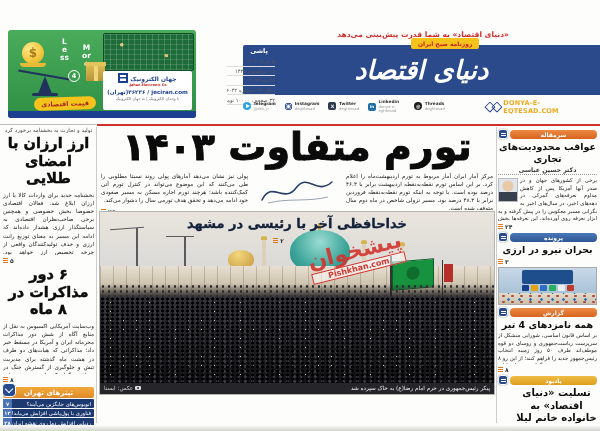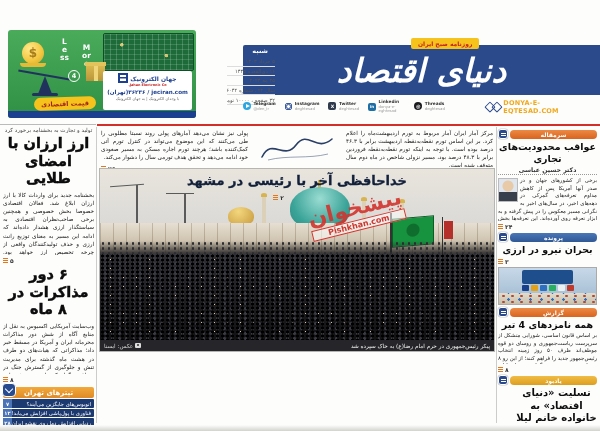--- a/index.html
+++ b/index.html
@@ -3,21 +3,21 @@
 <meta charset="utf-8">
 <style>
   html,body{margin:0;padding:0;background:#e6e6e4;}
   .paper{position:relative;width:600px;height:431px;margin:0 auto;background:#fdfdfc;
          font-family:"DejaVu Sans",sans-serif;overflow:hidden;}
   
   .slogan{position:absolute;left:318px;top:30px;width:210px;text-align:center;
           color:#cf2b28;font-size:7.5px;font-weight:bold;direction:rtl;}
   .banner{position:absolute;left:243px;top:45px;right:0;height:50px;background:#2b4a8c;border-radius:2px 0 0 2px;}
   .nameplate{width:100%;height:100%;display:flex;align-items:center;justify-content:center;
-             color:#fff;font-size:33px;font-weight:bold;font-style:italic;direction:rtl;letter-spacing:2px;}
+             color:#fff;font-size:26px;font-weight:bold;font-style:italic;direction:rtl;letter-spacing:2px;}
   .edition-badge{position:absolute;left:168px;top:-7px;background:#f6c21c;color:#c4231f;
                  font-size:6px;font-weight:bold;padding:2px 7px;border-radius:2px;direction:rtl;white-space:nowrap;}
   .dateblock{position:absolute;left:227px;top:38px;width:48px;direction:rtl;text-align:right;}
   .weekday{display:inline-block;background:#2b4a8c;color:#fff;font-size:6.5px;font-weight:bold;
            padding:1px 7px;border-radius:2px;margin-bottom:1px;}
   .date-line{font-size:5.2px;color:#555;padding:1.3px 0;border-bottom:0.5px solid #ddd;white-space:nowrap;overflow:hidden;}
   
   .socialbar{position:absolute;left:243px;top:99px;right:8px;height:15px;display:flex;direction:ltr;
              align-items:center;gap:9px;}
   .soc{display:flex;align-items:center;gap:2.5px;}
@@ -187,28 +187,29 @@
         background-image:radial-gradient(circle,#b0483a 0 1px,transparent 1.5px),
         radial-gradient(circle,#2e6fc0 0 1px,transparent 1.5px),linear-gradient(#e3dccd,#c9c0ab);
         background-size:9px 6px,11px 7px,100% 100%;background-position:0 0,4px 3px,0 0;}
   .page-edge{position:absolute;left:0;right:0;top:425px;height:6px;background:linear-gradient(#fdfdfc,#d2d2cf);}
 </style>
 </head>
 <body>
 
 <div class="paper">
 
+  <div class="slogan">«دنیای اقتصاد» به شما قدرت پیش‌بینی می‌دهد</div>
 
   <div class="banner">
     <div class="nameplate">دنیای اقتصاد</div>
     <div class="edition-badge">روزنامه صبح ایران</div>
   </div>
 
   <div class="dateblock">
-    <span class="weekday">شنبه</span>
+    <span class="weekday">پاشی</span>
     <div id="date-lines">
         <div class="date-line">۵ خرداد ۱۴۰۳</div>
         <div class="date-line">۱۶ ذی‌القعده ۱۴۴۵</div>
         <div class="date-line">۲۵ مه ۲۰۲۴</div>
         <div class="date-line">سال ۲۲ ، شماره ۶۰۴۲</div>
         <div class="date-line">۳۲ صفحه ، ۱۰۰۰۰ تومان</div>
       </div>
   </div>
 
   <div class="socialbar">
@@ -319,20 +320,21 @@
           <div class="tchip">۲۸</div>
         </div>
         <div class="trow">
           <div class="tt">محدوده طلای جهانی ۲۴۳۵</div>
           <div class="tchip">۱۳</div>
         </div>
       </div>
   </div>
 
   <div class="centercol">
+    <div class="lead-headline">تورم متفاوت ۱۴۰۳</div>
     <div class="lead-row">
       <div class="lead-col">مرکز آمار ایران آمار مربوط به تورم اردیبهشت‌ماه را اعلام کرد. بر این اساس تورم نقطه‌به‌نقطه اردیبهشت برابر با ۴۶.۳ درصد بوده است. با توجه به اینکه تورم نقطه‌به‌نقطه فروردین برابر با ۴۸.۳ درصد بود، مسیر نزولی شاخص در ماه دوم سال متوقف شده است.</div>
       <div class="sig">
         <svg width="78" height="30" viewBox="0 0 78 30">
             <path d="M4 24 C 14 4, 26 28, 38 12 S 58 20, 74 6" stroke="#2a3f66" fill="none" stroke-width="1.6" stroke-linecap="round"></path>
             <path d="M10 27 C 30 22, 50 26, 70 21" stroke="#2a3f66" fill="none" stroke-width="0.8" opacity="0.6"></path>
           </svg>
       </div>
       <div class="lead-col">پولی نیز نشان می‌دهد آمارهای پولی روند نسبتا مطلوبی را طی می‌کنند که این موضوع می‌تواند در کنترل تورم آتی کمک‌کننده باشد؛ هرچند تورم اجاره مسکن به مسیر صعودی خود ادامه می‌دهد و تحقق هدف تورمی سال را دشوار می‌کند.</div>
       <div class="pref lead-ref">

